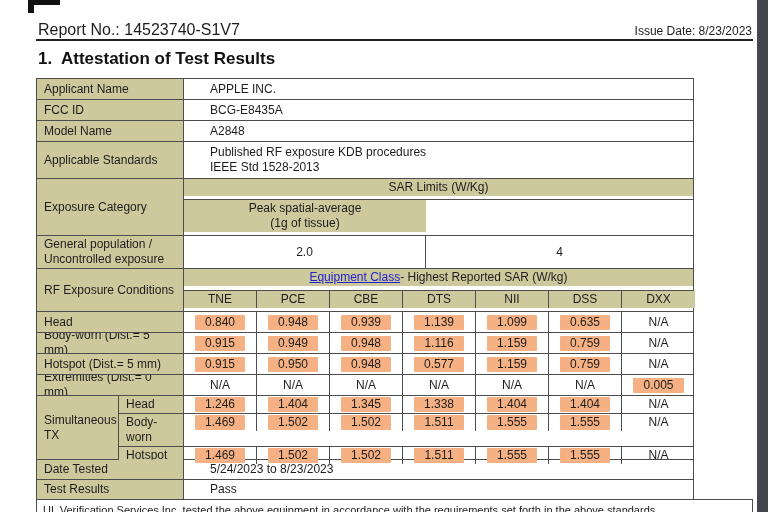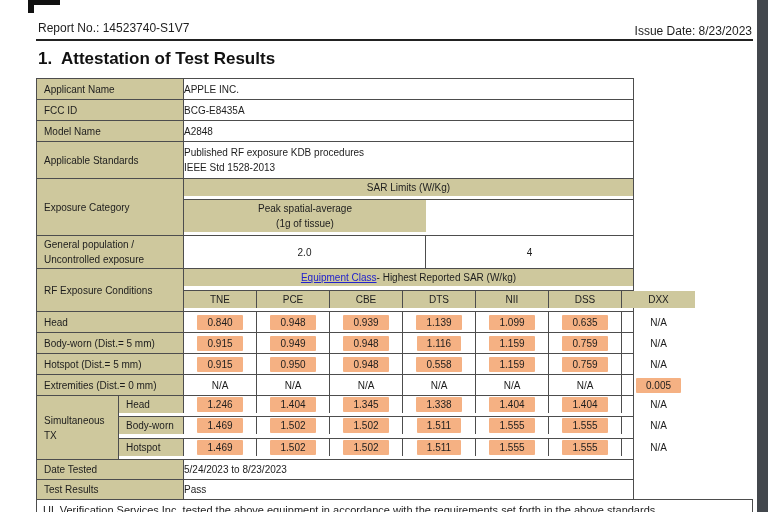--- a/index.html
+++ b/index.html
@@ -3,44 +3,44 @@
 <meta charset="utf-8">
 <style>
   :root{
     --khaki:#cec89d; --hl:#f5b183; --link:#2222cc; --border:#4d4d4d;
     --sidebar:#43474d; --text:#1d1d1d;
   }
   *{box-sizing:border-box; margin:0; padding:0;}
   body{background:#e8e8e8; font-family:"Liberation Sans", sans-serif;}
   .page{position:relative; width:768px; height:512px; background:#ffffff; overflow:hidden; color:var(--text);}
 
-  .rep-no{position:absolute; top:21px; left:38px; font-size:12px;}
+  .rep-no{position:absolute; top:21px; left:38px; font-size:16px;}
   .issue-date{position:absolute; top:24px; right:16px; font-size:12px;}
   .hrule{position:absolute; top:39px; left:36px; width:717px; height:2px; background:#222;}
   .title{position:absolute; top:49px; left:38px; font-size:17px; font-weight:bold; white-space:pre; color:#111;}
 
-  .doc-table{position:absolute; top:78px; left:36px; width:598px;
-    border:1px solid var(--border); border-bottom:none; font-size:10px;}
+  .doc-table{position:absolute; top:78px; left:36px; width:658px;
+    border:1px solid var(--border); border-bottom:none; font-size:12px;}
   .trow{display:flex; border-bottom:1px solid var(--border); align-items:stretch;}
   .cell{display:flex; align-items:center; padding:1px 7px; border-right:1px solid var(--border);
     line-height:15px; overflow:hidden;}
   .cell:last-child{border-right:none;}
   .col{display:flex; flex-direction:column; flex:1; min-width:0;}
   .subrow{display:flex; flex:1; align-items:flex-start;}
   .subrow:not(:last-child){border-bottom:1px solid var(--border);}
   .khaki{background:var(--khaki);}
   .w-label{width:147px; flex:none;}
   .w-sim{width:82px; flex:none;}
   .w-sub{width:65px; flex:none;}
   .w-val{width:73px; flex:none;}
   .w-peak{width:242px; flex:none;}
   .grow{flex:1;}
   .center{justify-content:center; text-align:center;}
   .pre{white-space:pre-line;}
-  .pad-val{padding-left:0;}
+  .pad-val{padding-left:26px;}
   .h20{height:20px;} .h21{height:21px;} .h22{height:22px;} .h33{height:33px;}
   .h37{height:37px;} .h43{height:43px;} .h57{height:57px;} .h64{height:64px;}
   .hl{background:var(--hl); padding:0 10px; border-radius:1px;}
   .link{color:var(--link); text-decoration:underline; cursor:pointer;}
 
   .footer-box{position:absolute; top:499px; left:36px; width:717px; height:22px;
     border:1px solid var(--border); font-size:11px; display:flex; align-items:center; padding:0 6px;}
 
   .side-bar{position:absolute; top:0; right:0; width:11px; height:512px; background:var(--sidebar);}
   .artifact-a{position:absolute; top:0; left:28px; width:32px; height:5px; background:#111;}
@@ -169,21 +169,21 @@
           <div class="cell w-val center">
             <span class="hl">0.915</span>
           </div>
           <div class="cell w-val center">
             <span class="hl">0.950</span>
           </div>
           <div class="cell w-val center">
             <span class="hl">0.948</span>
           </div>
           <div class="cell w-val center">
-            <span class="hl">0.558</span>
+            <span class="hl">0.577</span>
           </div>
           <div class="cell w-val center">
             <span class="hl">1.159</span>
           </div>
           <div class="cell w-val center">
             <span class="hl">0.759</span>
           </div>
           <div class="cell w-val center">N/A</div>
         </div><div class="trow h21">
           <div class="cell w-label khaki">Extremities (Dist.= 0 mm)</div>

